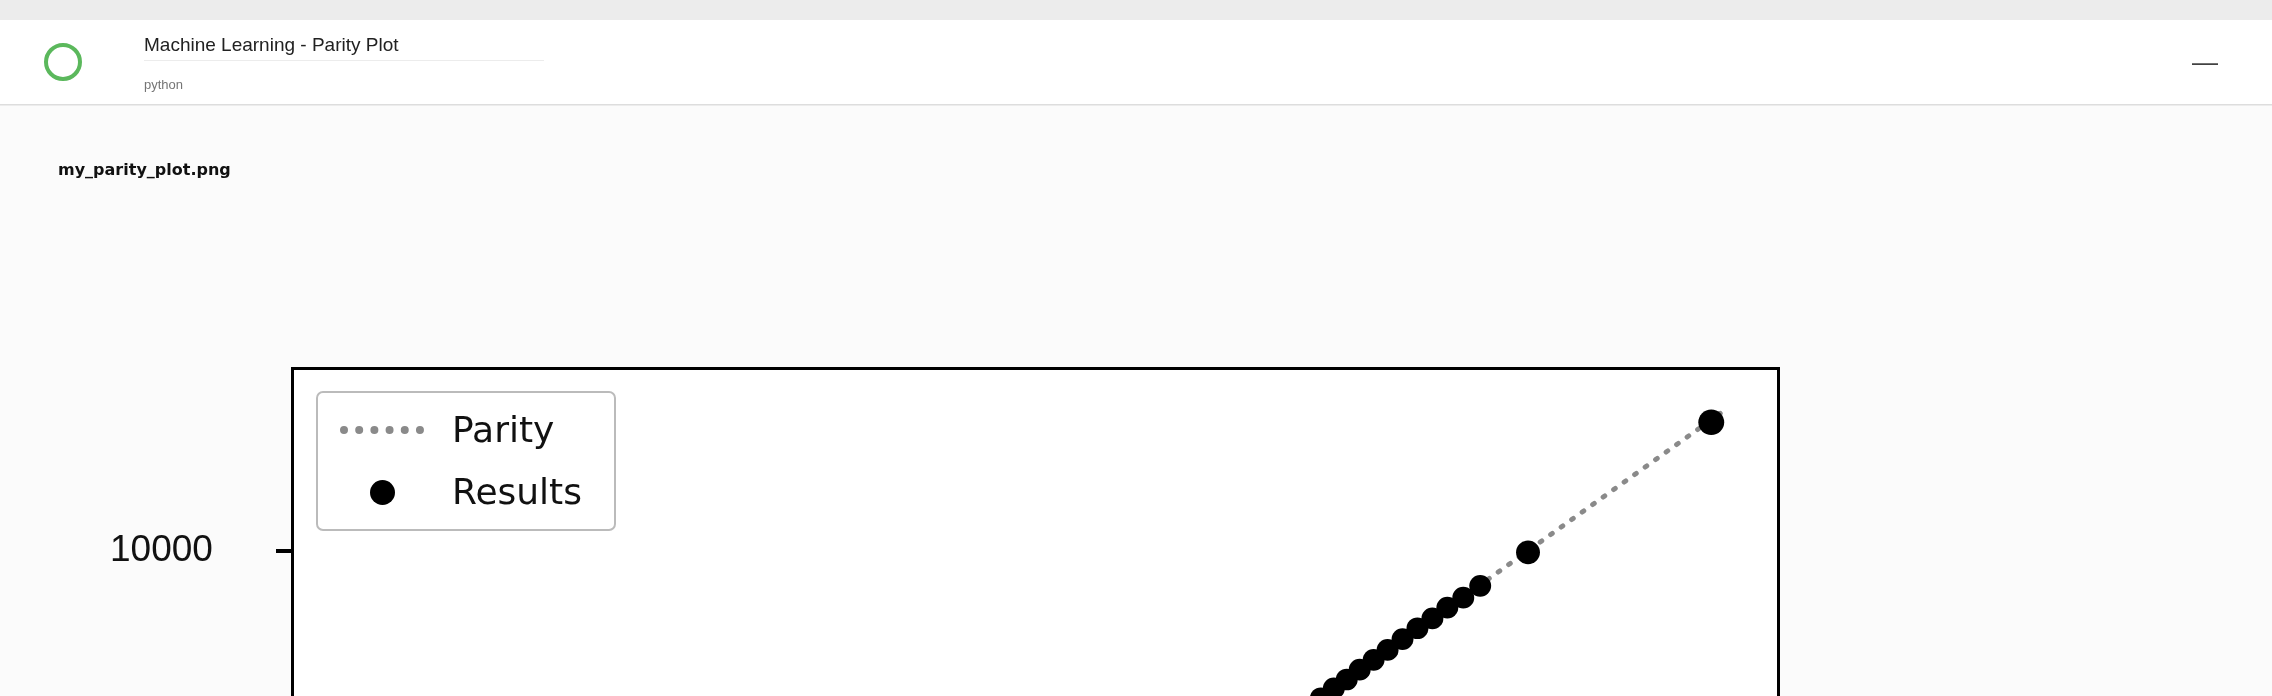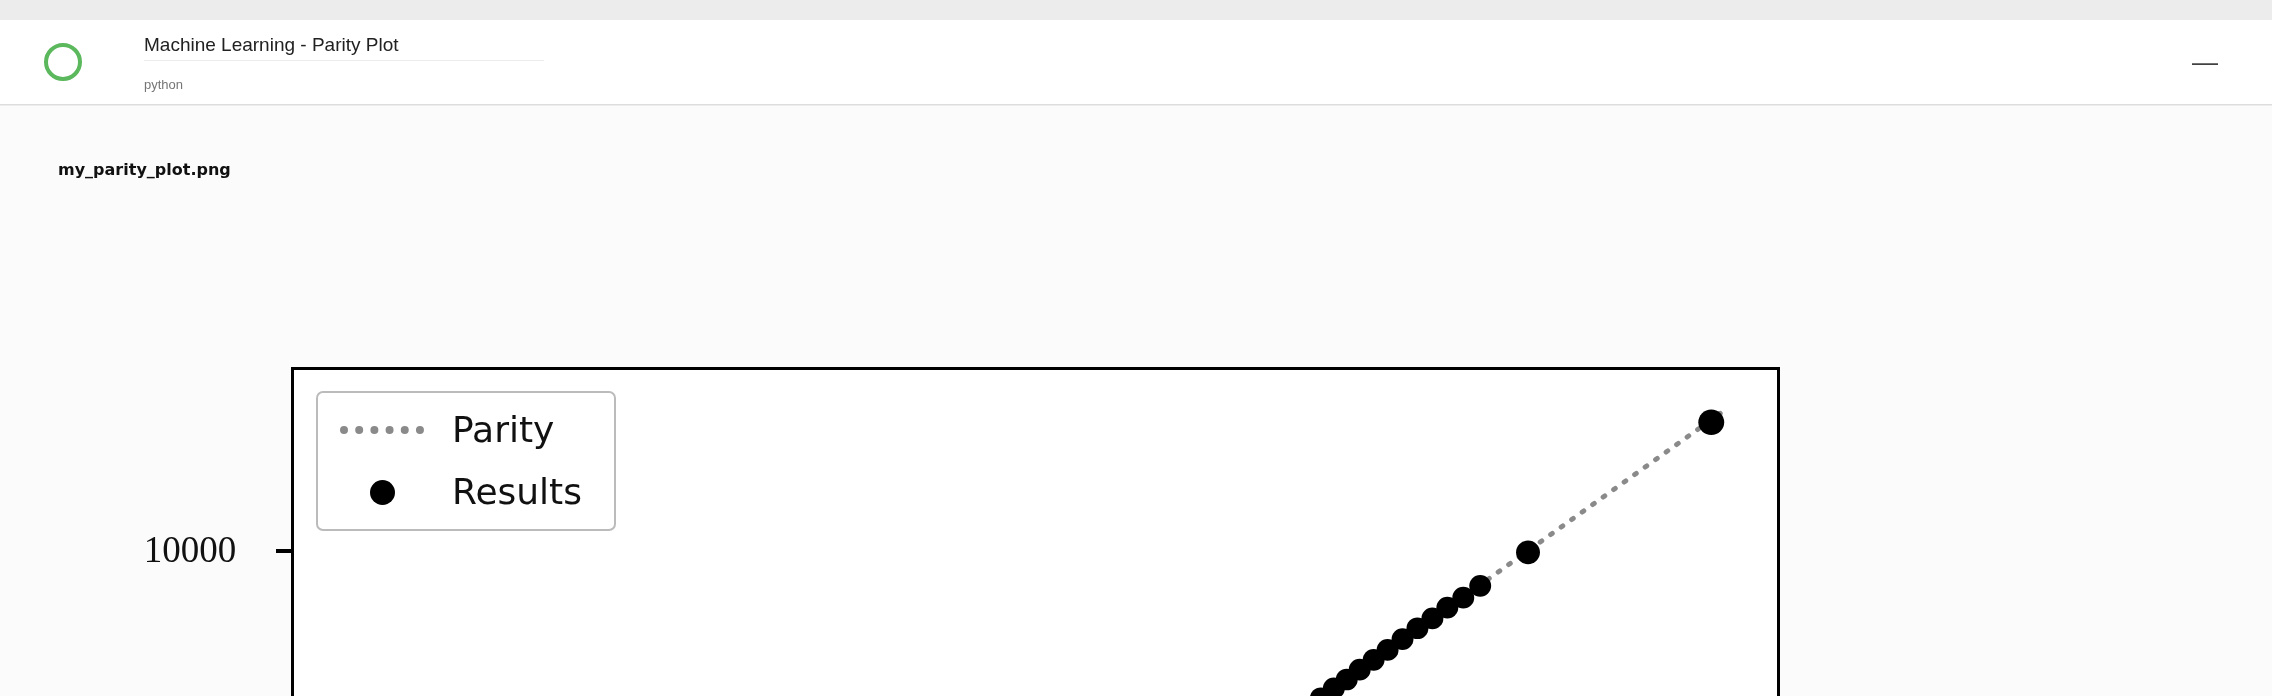--- a/index.html
+++ b/index.html
@@ -43,22 +43,22 @@
   }
   .output-filename {
     position: absolute; left: 58px; top: 160px;
     font-size: 16px; font-weight: bold; color: #111111;
     font-family: "DejaVu Sans", sans-serif;
   }
 
   
   .ytick-label {
     position: absolute; left: 110px; top: 528px; width: 160px;
-    text-align: center; font-size: 37px; color: #111111;
-    font-family: Liberation Serif, serif;
+    text-align: left; font-size: 37px; color: #111111;
+    font-family: Liberation Sans, sans-serif;
   }
   .ytick-mark {
     position: absolute; left: 276px; top: 549px; width: 15px; height: 4px;
     background: #000000;
   }
   .plot-box {
     position: absolute; left: 291px; top: 367px; width: 1489px; height: 420px;
     background: #ffffff; border: 3px solid #000000; overflow: hidden;
   }
   .plot-box svg { position: absolute; left: 0; top: 0; width: 100%; height: 100%; }

